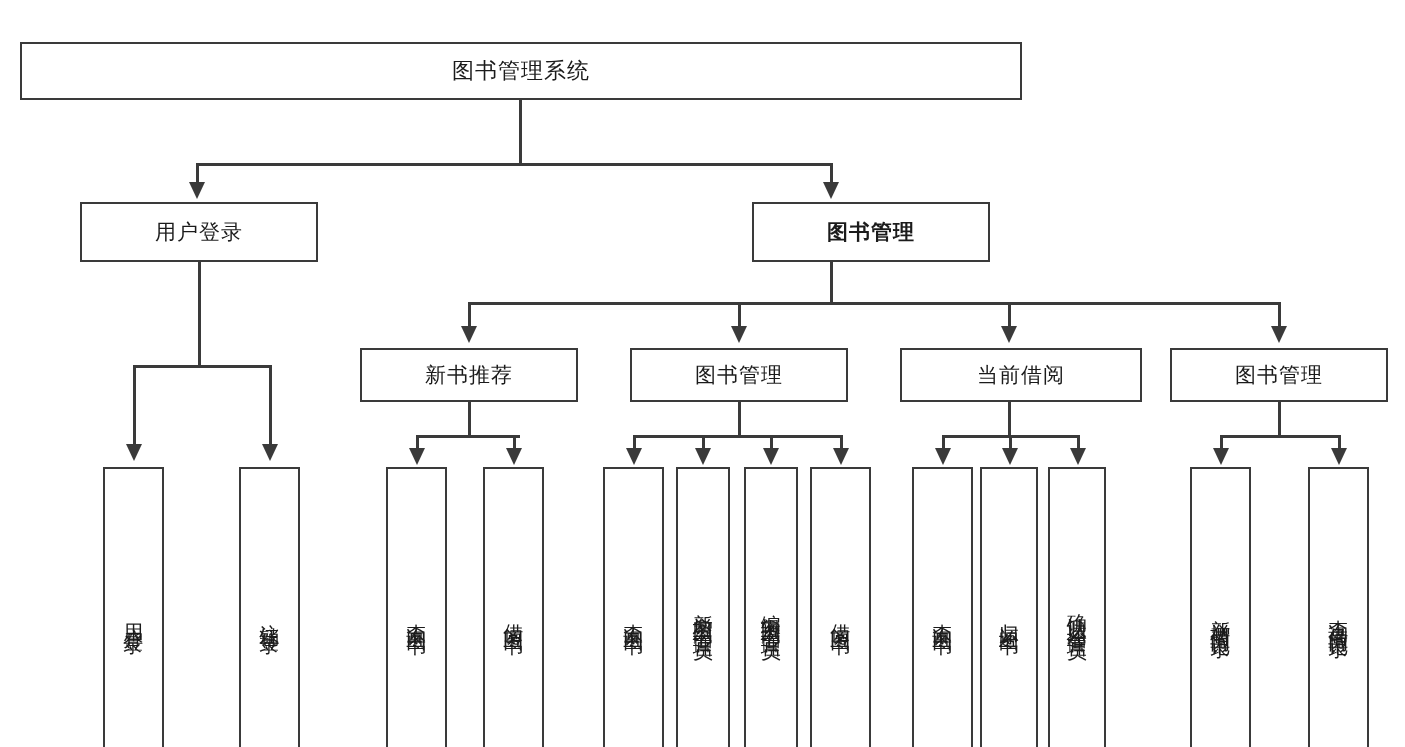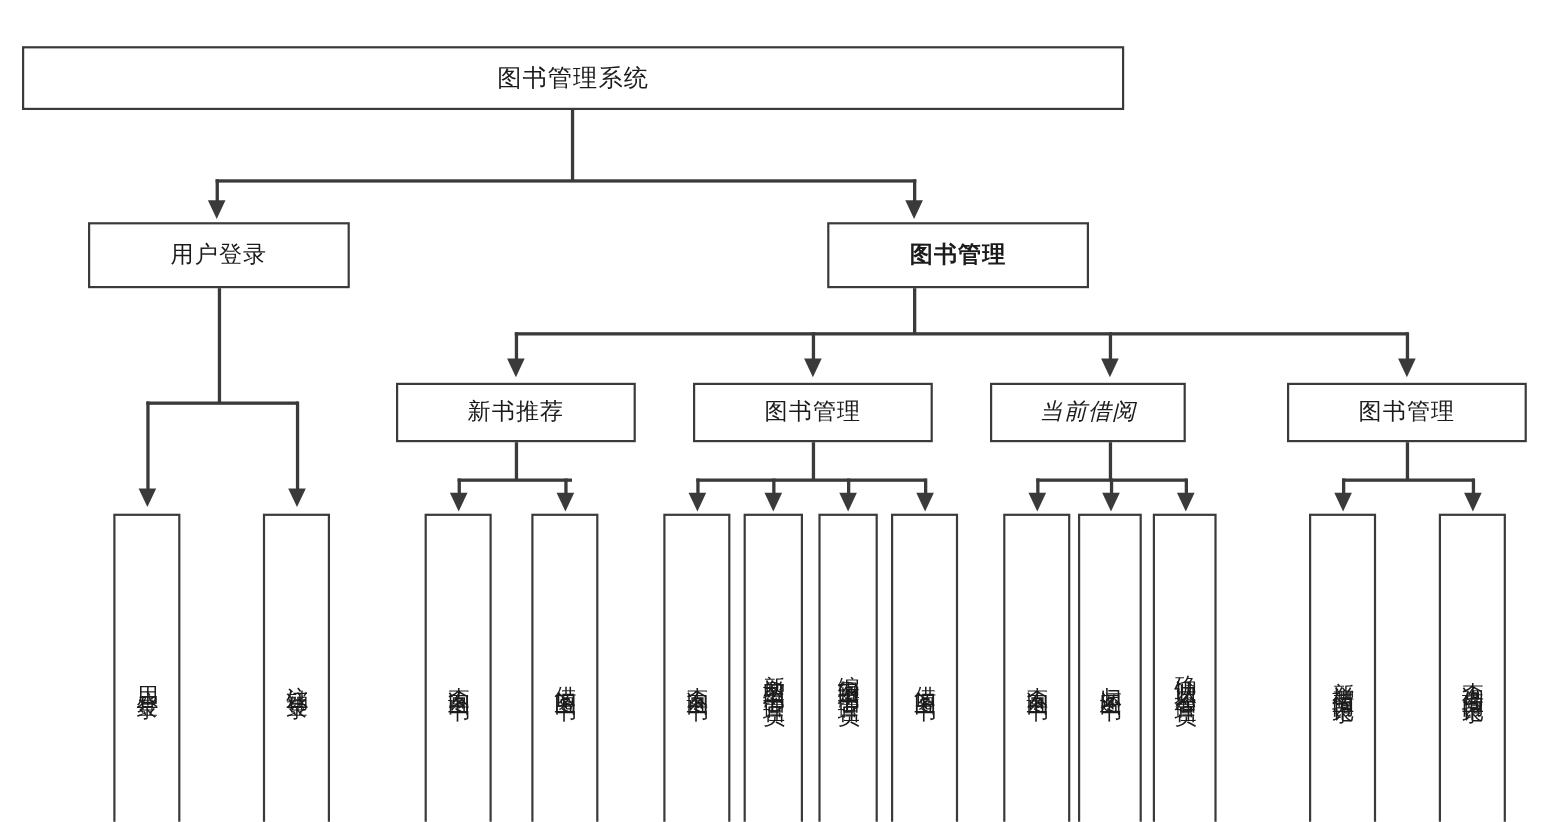--- a/index.html
+++ b/index.html
@@ -111,21 +111,21 @@
   <div class="arrow" style="left:1001px;top:296px;"></div>
   <div class="vline" style="left:1278px;top:272px;height:26px;"></div>
   <div class="arrow" style="left:1271px;top:296px;"></div>
 
   <div class="node" style="left:360px;top:318px;width:218px;height:54px;">
     <span class="label">新书推荐</span>
   </div>
   <div class="node" style="left:630px;top:318px;width:218px;height:54px;">
     <span class="label">图书管理</span>
   </div>
-  <div class="node" style="left:900px;top:318px;width:178px;height:54px;font-style:italic;">
+  <div class="node" style="left:900px;top:318px;width:242px;height:54px;">
     <span class="label">当前借阅</span>
   </div>
   <div class="node" style="left:1170px;top:318px;width:218px;height:54px;">
     <span class="label">图书管理</span>
   </div>
 
   <div class="vline" style="left:468px;top:372px;height:35px;"></div>
   <div class="hline" style="left:416px;top:405px;width:104px;"></div>
   <div class="vline" style="left:416px;top:405px;height:15px;"></div>
   <div class="arrow" style="left:409px;top:418px;"></div>

